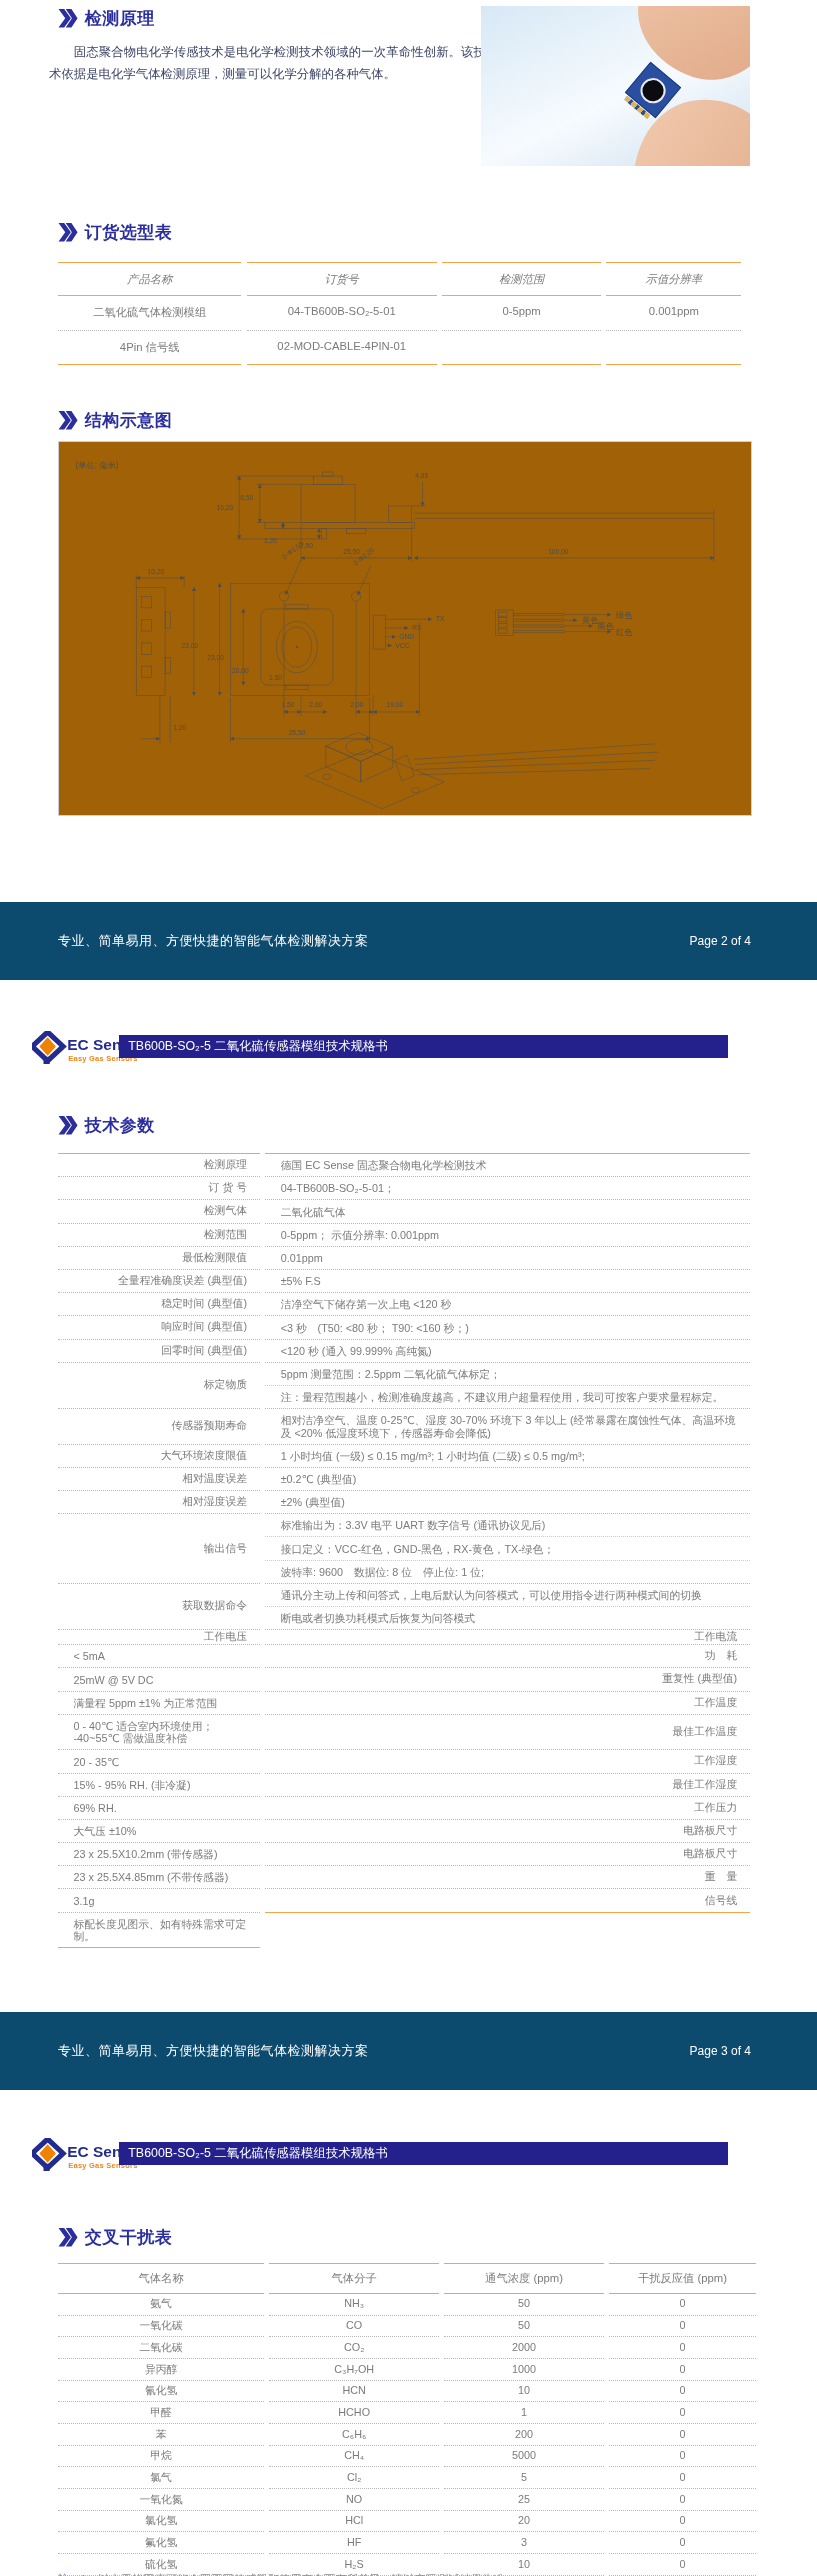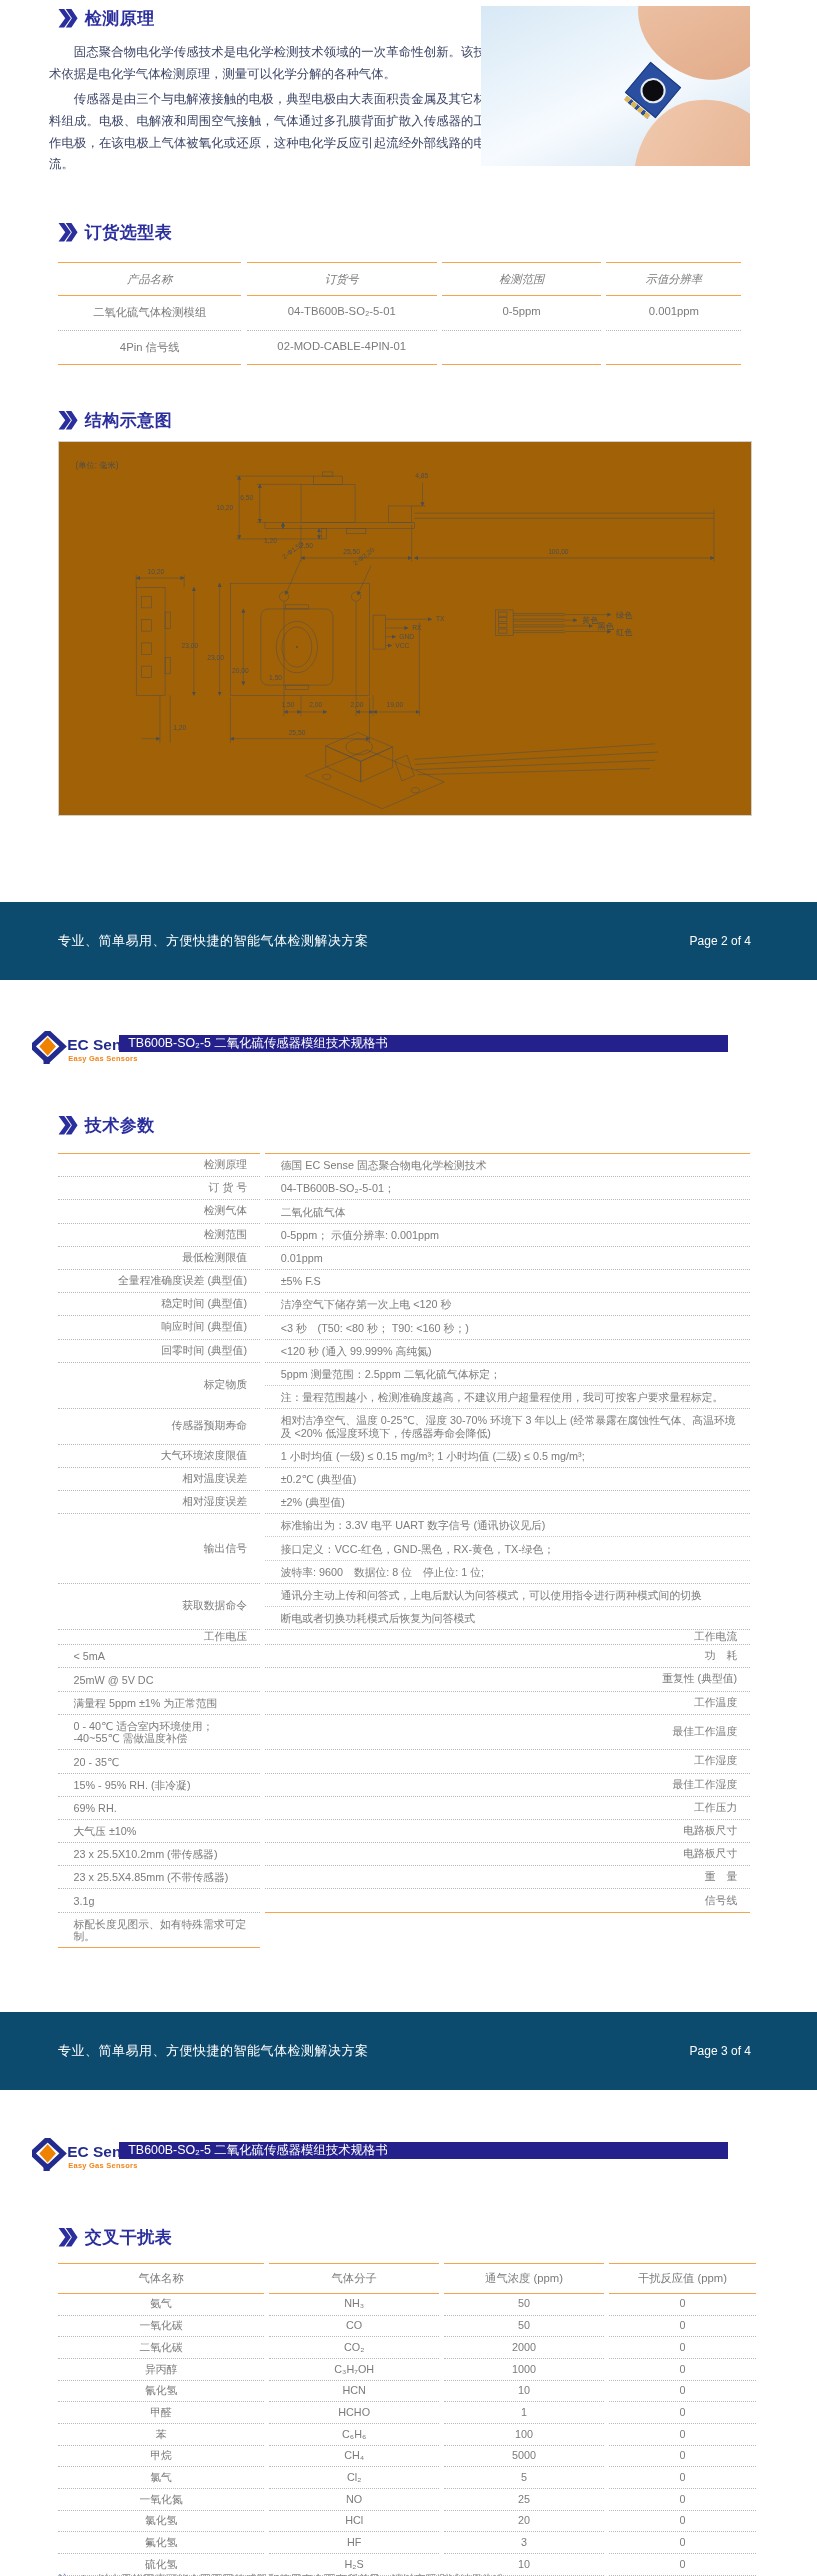--- a/index.html
+++ b/index.html
@@ -51,21 +51,21 @@
 
   
   .band{position:absolute;left:0;width:818px;height:78px;background:#0c4a6e;color:#fff;
         display:flex;align-items:center;justify-content:space-between;padding:0 67px 0 58px;box-sizing:border-box;}
   .band .slogan{font-size:13px;letter-spacing:0.5px;}
   .band .pagenum{font-size:12px;}
 
   
   .phead{position:absolute;left:0;width:818px;}
   .phead .logo{position:absolute;left:32px;top:0;width:155px;height:33px;}
-  .phead .bar{position:absolute;left:119px;top:4.1px;width:609px;height:17px;background:#24218C;
+  .phead .bar{position:absolute;left:119px;top:4.1px;width:609px;height:23px;background:#24218C;
               display:flex;align-items:center;color:#fff;font-size:12.4px;padding-left:9.3px;box-sizing:border-box;}
   .logo-name{font-size:30px;font-weight:bold;fill:#232C8E;}
   .logo-tag{font-size:14.5px;font-weight:bold;fill:#F08519;letter-spacing:0.5px;}
 
   
   .diagram{position:absolute;left:58px;top:441px;width:692px;height:373px;border:0.5px solid #cfcfcf;background:#a16207;}
   .diagram svg{display:block;}
   .dln{stroke:#4d4d4d;stroke-width:1;fill:none;}
   .dtx{fill:#4d4d4d;font-size:13px;}
   .dtx15{fill:#4d4d4d;font-size:16px;}
@@ -80,21 +80,20 @@
 <div class="page">
 
   <div class="sec-head" style="top:7.2px;">
     <svg class="chev" viewBox="0 0 38 36">
       <polygon points="1,0 12,0 25,18 12,36 1,36 14,18" fill="#2B2F9E"></polygon>
       <polygon points="15,0 26,0 38,18 26,36 15,36 27,18" fill="#2B2F9E"></polygon>
     </svg>
     <span class="sec-title">检测原理</span>
   </div>
   <p class="para" style="top:30px;">固态聚合物电化学传感技术是电化学检测技术领域的一次革命性创新。该技术依据是电化学气体检测原理，测量可以化学分解的各种气体。</p>
-  <p class="para" style="top:77px;">传感器是由三个与电解液接触的电极，典型电极由大表面积贵金属及其它材料组成。电极、电解液和周围空气接触，气体通过多孔膜背面扩散入传感器的工作电极，在该电极上气体被氧化或还原，这种电化学反应引起流经外部线路的电流。</p>
   <div class="photo">
     <div class="finger f-top"></div>
     <div class="finger f-bottom"></div>
     <div class="chip">
       <div class="hole"></div>
       <div class="pins"></div>
     </div>
   </div>
 
   <div class="sec-head" style="top:221px;">
@@ -479,21 +478,21 @@
       <div class="ct-cell ct-row">氰化氢</div>
       <div class="ct-cell ct-row">HCN</div>
       <div class="ct-cell ct-row">10</div>
       <div class="ct-cell ct-row">0</div>
       <div class="ct-cell ct-row">甲醛</div>
       <div class="ct-cell ct-row">HCHO</div>
       <div class="ct-cell ct-row">1</div>
       <div class="ct-cell ct-row">0</div>
       <div class="ct-cell ct-row">苯</div>
       <div class="ct-cell ct-row">C₆H₆</div>
-      <div class="ct-cell ct-row">100</div>
+      <div class="ct-cell ct-row">200</div>
       <div class="ct-cell ct-row">0</div>
       <div class="ct-cell ct-row">甲烷</div>
       <div class="ct-cell ct-row">CH₄</div>
       <div class="ct-cell ct-row">5000</div>
       <div class="ct-cell ct-row">0</div>
       <div class="ct-cell ct-row">氯气</div>
       <div class="ct-cell ct-row">Cl₂</div>
       <div class="ct-cell ct-row">5</div>
       <div class="ct-cell ct-row">0</div>
       <div class="ct-cell ct-row">一氧化氮</div>

